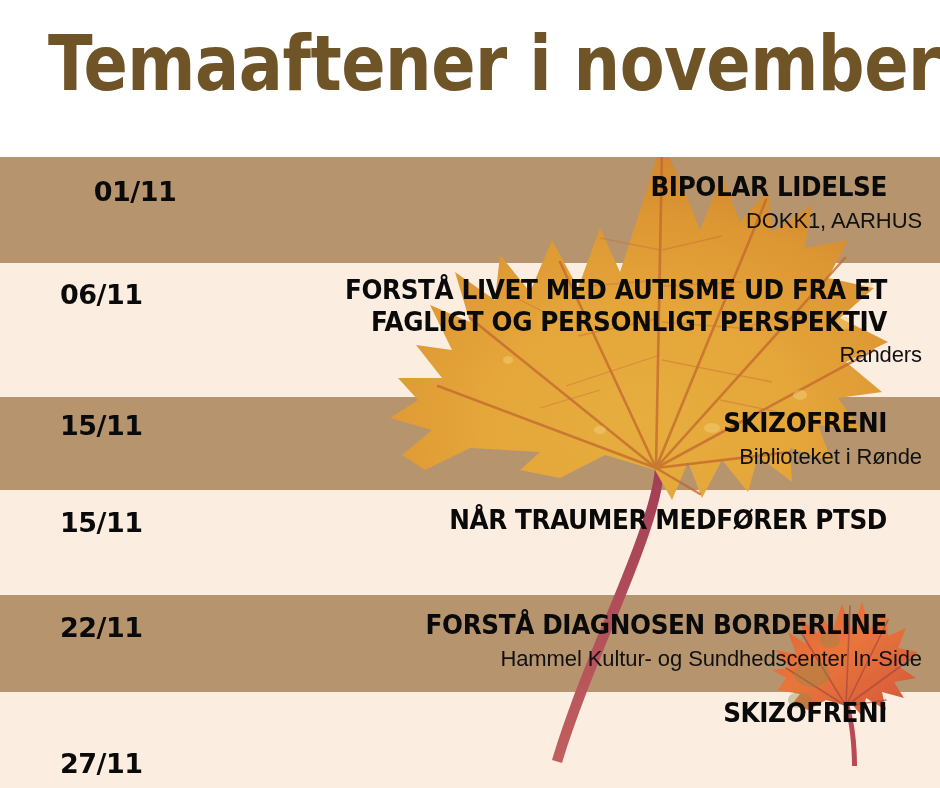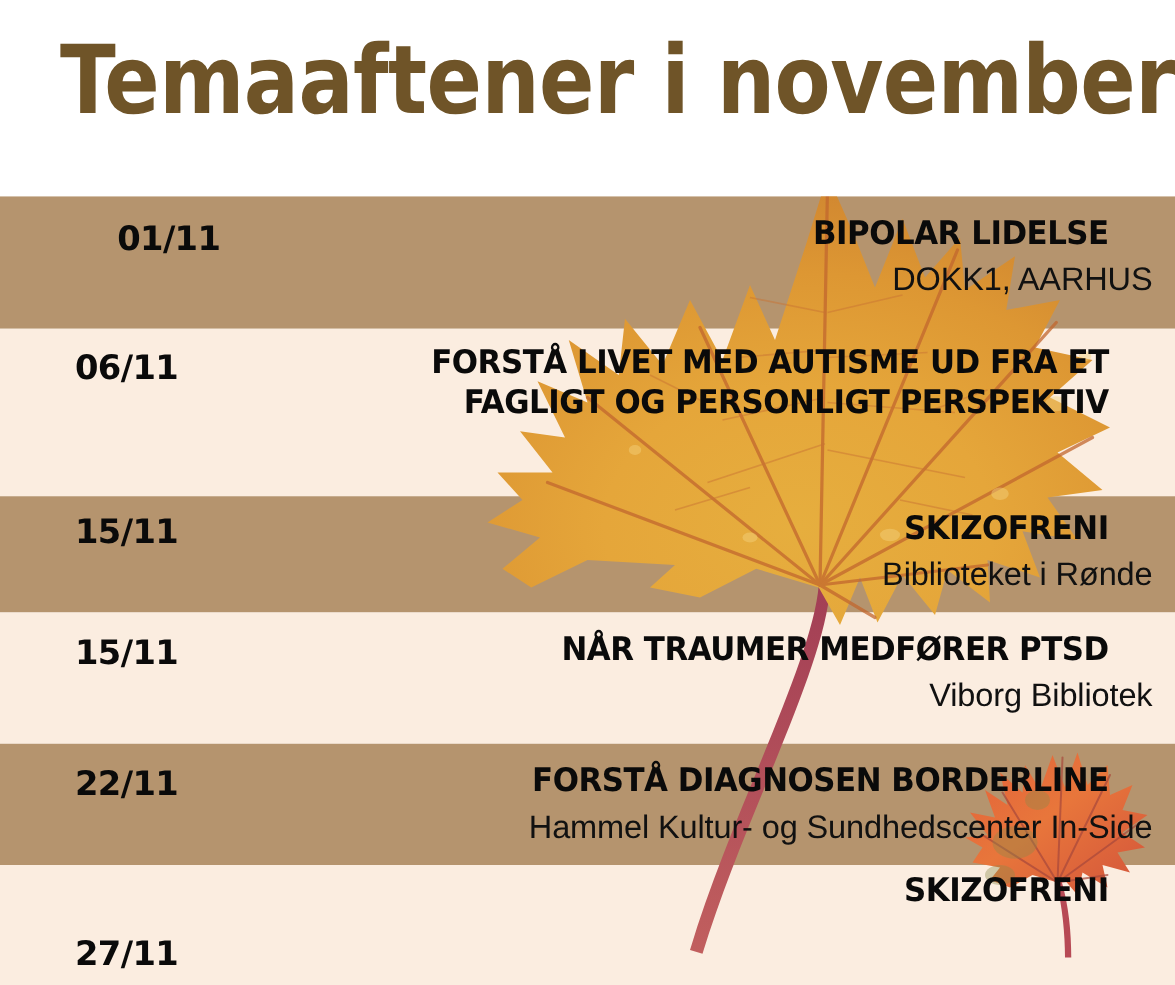--- a/index.html
+++ b/index.html
@@ -92,21 +92,21 @@
     font-weight: 700;
     color: #0a0a0a;
     letter-spacing: -0.4px;
     line-height: 1.22;
     transform: scaleX(0.95);
     transform-origin: left top;
     white-space: pre-line;
   }
   .row-venue {
     font-family: "Liberation Sans", sans-serif;
-    font-size: 26px;
+    font-size: 22px;
     font-weight: 400;
     color: #111111;
     letter-spacing: -0.1px;
     line-height: 1.25;
     margin-top: 3px;
     white-space: nowrap;
   }
 
   
   #row-0 { top: 172px; }
@@ -240,36 +240,36 @@
       <div class="row-title">BIPOLAR LIDELSE</div>
       <div class="row-venue">DOKK1, AARHUS</div>
     </div>
   </div>
 
   <div class="row" id="row-1">
     <div class="row-date">06/11</div>
     <div class="row-body">
       <div class="row-title">FORSTÅ LIVET MED AUTISME UD FRA ET
 FAGLIGT OG PERSONLIGT PERSPEKTIV</div>
+      <div class="row-venue">Randers</div>
     </div>
   </div>
 
   <div class="row" id="row-2">
     <div class="row-date">15/11</div>
     <div class="row-body">
       <div class="row-title">SKIZOFRENI</div>
       <div class="row-venue">Biblioteket i Rønde</div>
     </div>
   </div>
 
   <div class="row" id="row-3">
     <div class="row-date">15/11</div>
     <div class="row-body">
       <div class="row-title">NÅR TRAUMER MEDFØRER PTSD</div>
-      <div class="row-venue">Viborg Bibliotek</div>
     </div>
   </div>
 
   <div class="row" id="row-4">
     <div class="row-date">22/11</div>
     <div class="row-body">
       <div class="row-title">FORSTÅ DIAGNOSEN BORDERLINE</div>
       <div class="row-venue">Hammel Kultur- og Sundhedscenter In-Side</div>
     </div>
   </div>

